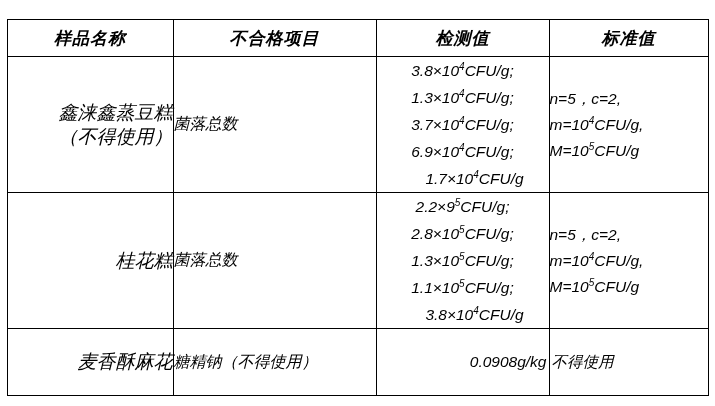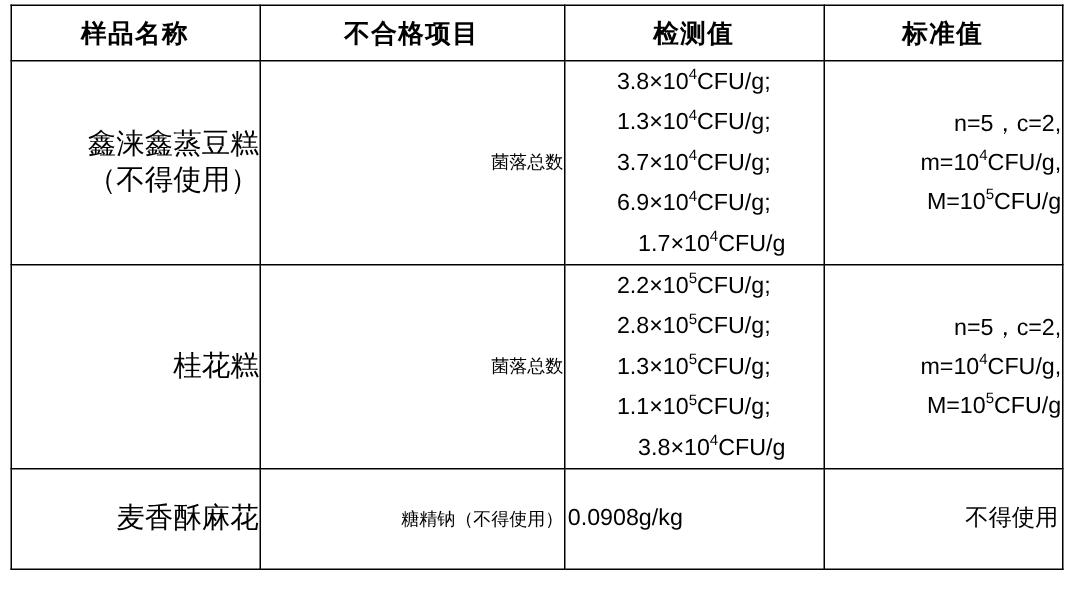--- a/index.html
+++ b/index.html
@@ -17,60 +17,61 @@
     width: 715px;
     height: 406px;
     box-sizing: border-box;
     display: flex;
     align-items: flex-start;
     justify-content: center;
   }
   table.report {
     border-collapse: collapse;
     width: 701px;
-    margin-top: 3px;
+    margin-top: 19px;
     table-layout: fixed;
+    font-style: italic;
   }
   table.report td, table.report th {
     border: 1px solid #000000;
     vertical-align: middle;
     padding: 0;
   }
   th.head-cell {
     height: 36px;
     font-size: 17px;
     font-weight: bold;
     text-align: center;
     letter-spacing: 1px;
   }
   td.sample-cell {
     text-align: right;
     font-size: 19px;
     line-height: 24px;
     padding: 4px 2px;
   }
   td.item-cell {
-    text-align: right;
-    font-size: 12px;
+    text-align: left;
+    font-size: 16px;
     padding: 4px 2px;
   }
   td.values-cell {
     font-size: 15.5px;
     padding: 10px 0 10px 14px;
     line-height: 27px;
     text-align: center;
   }
   td.values-cell.single {
-    text-align: left;
+    text-align: right;
     padding: 23px 2px;
     line-height: 20px;
   }
   td.std-cell {
     font-size: 15.5px;
-    text-align: right;
+    text-align: left;
     line-height: 26px;
     padding: 6px 2px;
   }
   td.std-cell.single {
     line-height: 20px;
     padding: 0 2px;
   }
   .val-line {
     white-space: nowrap;
   }
@@ -128,21 +129,21 @@
           <div class="std-line"><span>m=10</span><sup>4</sup><span>CFU/g,</span></div>
           <div class="std-line"><span>M=10</span><sup>5</sup><span>CFU/g</span></div>
         </td>
       </tr>
       <tr>
         <td class="sample-cell">
           <div>桂花糕</div>
         </td>
         <td class="item-cell">菌落总数</td>
         <td class="values-cell">
-          <div class="val-line"><span>2.2×10</span><sup>5</sup><span>CFU/g;</span></div>
+          <div class="val-line"><span>2.2×9</span><sup>5</sup><span>CFU/g;</span></div>
           <div class="val-line"><span>2.8×10</span><sup>5</sup><span>CFU/g;</span></div>
           <div class="val-line"><span>1.3×10</span><sup>5</sup><span>CFU/g;</span></div>
           <div class="val-line"><span>1.1×10</span><sup>5</sup><span>CFU/g;</span></div>
           <div class="val-line indent"><span>3.8×10</span><sup>4</sup><span>CFU/g</span></div>
         </td>
         <td class="std-cell">
           <div class="std-line"><span>n=5，c=2,</span></div>
           <div class="std-line"><span>m=10</span><sup>4</sup><span>CFU/g,</span></div>
           <div class="std-line"><span>M=10</span><sup>5</sup><span>CFU/g</span></div>
         </td>

